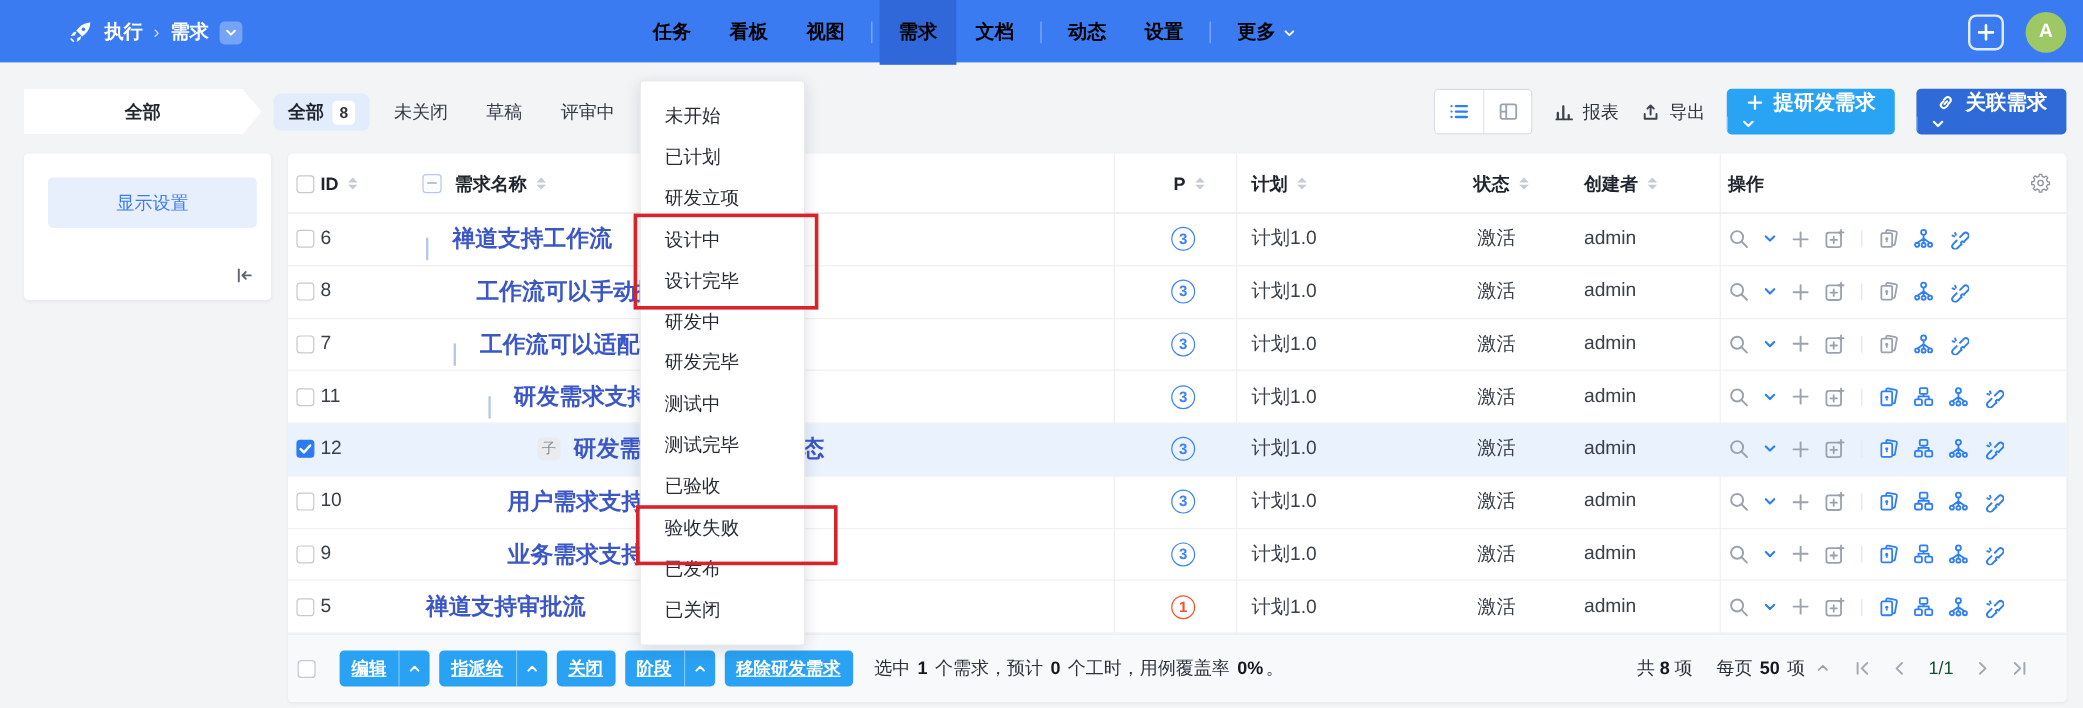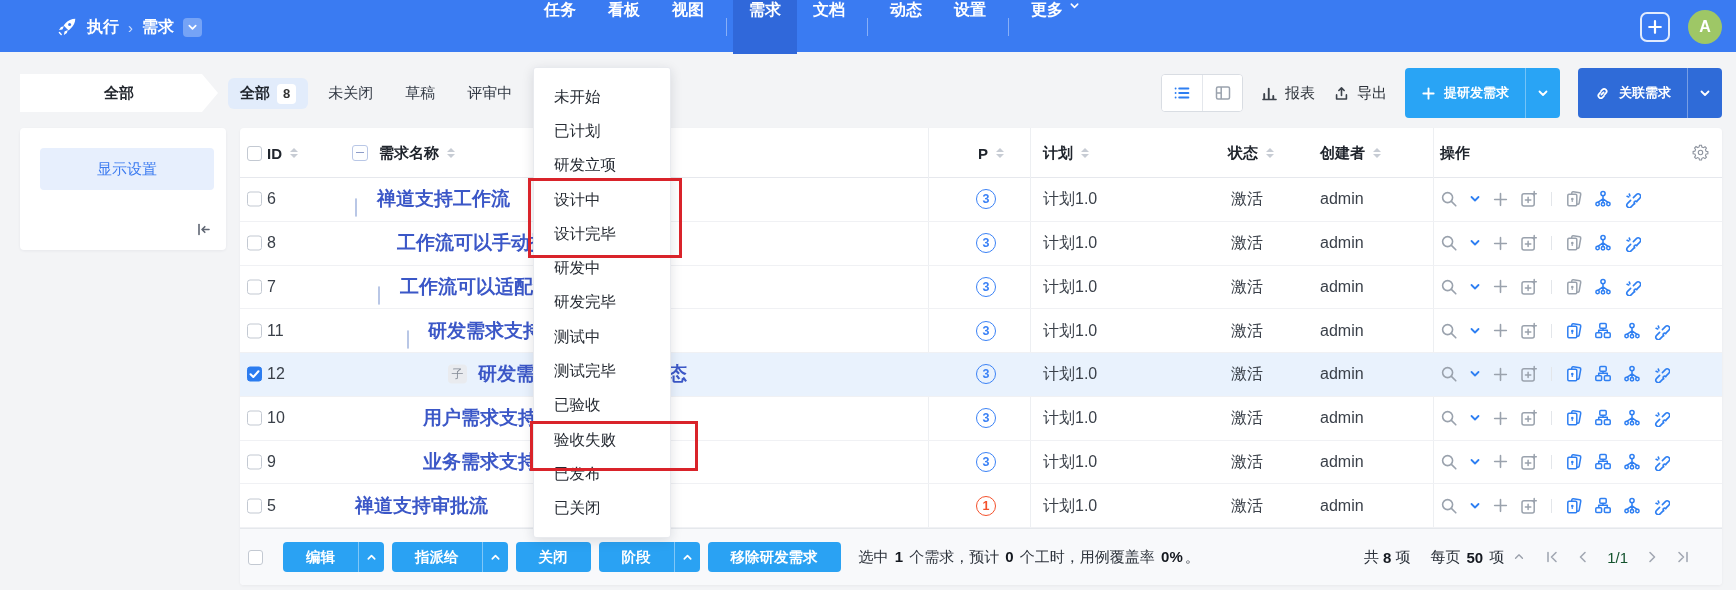--- a/index.html
+++ b/index.html
@@ -6,42 +6,42 @@
   body{width:1736px;height:590px;position:relative;overflow:hidden;
        font-family:"Liberation Sans","DejaVu Sans",sans-serif;background:#f3f4f6;}
   
   .topbar{position:absolute;left:0;top:0;width:100%;height:52px;background:#3a7bf2;color:#fff;}
   .breadcrumb{position:absolute;left:56px;top:0;height:54px;display:flex;align-items:center;gap:9px;
               font-size:16px;font-weight:700;}
   .crumb-sep{opacity:.75;font-weight:400;font-size:15px;}
   .crumb-caret{width:19px;height:19px;border-radius:4px;background:rgba(255,255,255,.3);
                display:flex;align-items:center;justify-content:center;cursor:pointer;}
   #topnav{position:absolute;left:528px;top:0;height:54px;display:flex;align-items:stretch;}
-  .nav-item{display:flex;align-items:flex-start;padding:0 16px;font-size:16px;font-weight:700;color:#ffffff;cursor:pointer;white-space:nowrap;gap:6px;}
+  .nav-item{display:flex;align-items:center;padding:0 16px;font-size:16px;font-weight:700;color:#000000;cursor:pointer;white-space:nowrap;gap:6px;}
   .nav-item.active{background:#3068da;}
   .nav-divider{width:1px;background:rgba(255,255,255,.4);margin:18px 6px;}
   .top-right{position:absolute;right:14px;top:0;height:54px;display:flex;align-items:center;gap:18px;}
   .add-btn{width:30px;height:30px;border:2px solid rgba(255,255,255,.85);border-radius:7px;background:transparent;
            display:flex;align-items:center;justify-content:center;padding:0;cursor:pointer;}
   .avatar{width:34px;height:34px;border-radius:50%;background:#9ec766;color:#fff;font-weight:700;font-size:16px;
           display:flex;align-items:center;justify-content:center;}
   
   .scope-tab{position:absolute;left:20px;top:74px;width:198px;height:38px;background:#fff;
              clip-path:polygon(0 0,calc(100% - 16px) 0,100% 50%,calc(100% - 16px) 100%,0 100%);
              display:flex;align-items:center;justify-content:center;font-weight:700;font-size:15px;color:#23272e;cursor:pointer;}
   #feature-tabs{position:absolute;left:228px;top:78px;height:31px;display:flex;gap:8px;align-items:center;}
   .ftab{display:flex;align-items:center;gap:7px;padding:0 12px;height:31px;border-radius:6px;font-size:15px;color:#333a45;cursor:pointer;white-space:nowrap;}
   .ftab.active{background:#e2ecfb;font-weight:700;color:#1f242c;}
   .ftab .badge{background:#fff;border-radius:4px;padding:0 6px;font-size:13px;font-weight:700;height:20px;line-height:20px;color:#333;}
   .fb-right{position:absolute;right:14px;top:74px;height:38px;display:flex;align-items:center;gap:18px;}
   .viewtoggle{display:flex;border:1px solid #d9dde3;border-radius:4px;overflow:hidden;background:#fff;height:36px;}
   .vt-btn{width:40px;display:flex;align-items:center;justify-content:center;cursor:pointer;background:#fff;border:none;padding:0;}
   .vt-btn + .vt-btn{border-left:1px solid #e4e7ec;}
   .tool-link{display:flex;gap:7px;align-items:center;font-size:15px;color:#2e333b;cursor:pointer;white-space:nowrap;}
-  .btn-split{display:flex;height:50px;border-radius:4px;overflow:hidden;color:#fff;font-size:13px;font-weight:700;cursor:pointer;}
+  .btn-split{display:flex;height:38px;border-radius:4px;overflow:hidden;color:#fff;font-size:17px;font-weight:700;cursor:pointer;flex-direction:column;}
   .btn-main{display:flex;align-items:center;gap:8px;padding:0 16px;white-space:nowrap;}
   .btn-caret{width:34px;display:flex;align-items:center;justify-content:center;border-left:1px solid rgba(255,255,255,.35);}
   .btn-cyan{background:#29a4f5;}
   .btn-blue{background:#2f6bd8;}
   
   .sidebar{position:absolute;left:20px;top:128px;width:206px;height:122px;background:#fff;border-radius:4px;
            box-shadow:0 1px 3px rgba(30,40,60,.06);}
   .display-settings{position:absolute;left:20px;top:20px;width:174px;height:42px;background:#e7effd;border:none;
                     border-radius:4px;color:#3c7bf0;font-size:15px;cursor:pointer;font-family:inherit;}
   .side-collapse{position:absolute;right:14px;bottom:12px;cursor:pointer;line-height:0;}
@@ -73,21 +73,21 @@
   .cb.on{background:#2b7cf0;border-color:#2b7cf0;}
   .ops{position:absolute;left:1200px;top:0;height:100%;display:flex;align-items:center;gap:11px;}
   .op{line-height:0;cursor:pointer;}
   .opdiv{width:1px;height:14px;background:#e3e6ea;margin:0 2px;}
   .gear{position:absolute;left:1452px;top:16px;cursor:pointer;line-height:0;}
   
   .bulkbar{position:absolute;left:0;right:0;bottom:0;height:57px;background:#f8f9fb;border-top:1px solid #e5e8ec;
            border-radius:0 0 4px 4px;display:flex;align-items:center;padding:0 16px 0 8px;box-sizing:border-box;gap:8px;}
   #footer-btns{display:flex;gap:8px;align-items:center;margin-left:12px;}
   .fbtn{display:flex;height:30px;border-radius:4px;overflow:hidden;background:#2aa2f3;color:#fff;font-size:14.5px;font-weight:700;cursor:pointer;}
-  .fbtn-main{padding:0 23px;display:flex;align-items:center;white-space:nowrap;}
+  .fbtn-main{padding:0 10px;display:flex;align-items:center;white-space:nowrap;text-decoration:underline;}
   .fbtn-caret{width:25px;border-left:1px solid rgba(255,255,255,.4);display:flex;align-items:center;justify-content:center;}
   .sum{font-size:15px;color:#2c323b;margin-left:10px;white-space:nowrap;}
   .sum b{margin:0 2px;color:#14181f;}
   .pager-right{margin-left:auto;display:flex;align-items:center;gap:20px;font-size:15px;color:#2c323b;white-space:nowrap;}
   .pg-group{display:flex;gap:4px;align-items:center;}
   .pg-group b{color:#14181f;}
   .perpage{display:flex;gap:6px;align-items:center;cursor:pointer;}
   .pg-icons{display:flex;gap:17px;align-items:center;color:#4a4f59;font-size:15px;margin-right:16px;}
   .pg-icons .pgi{line-height:0;cursor:pointer;}
   

